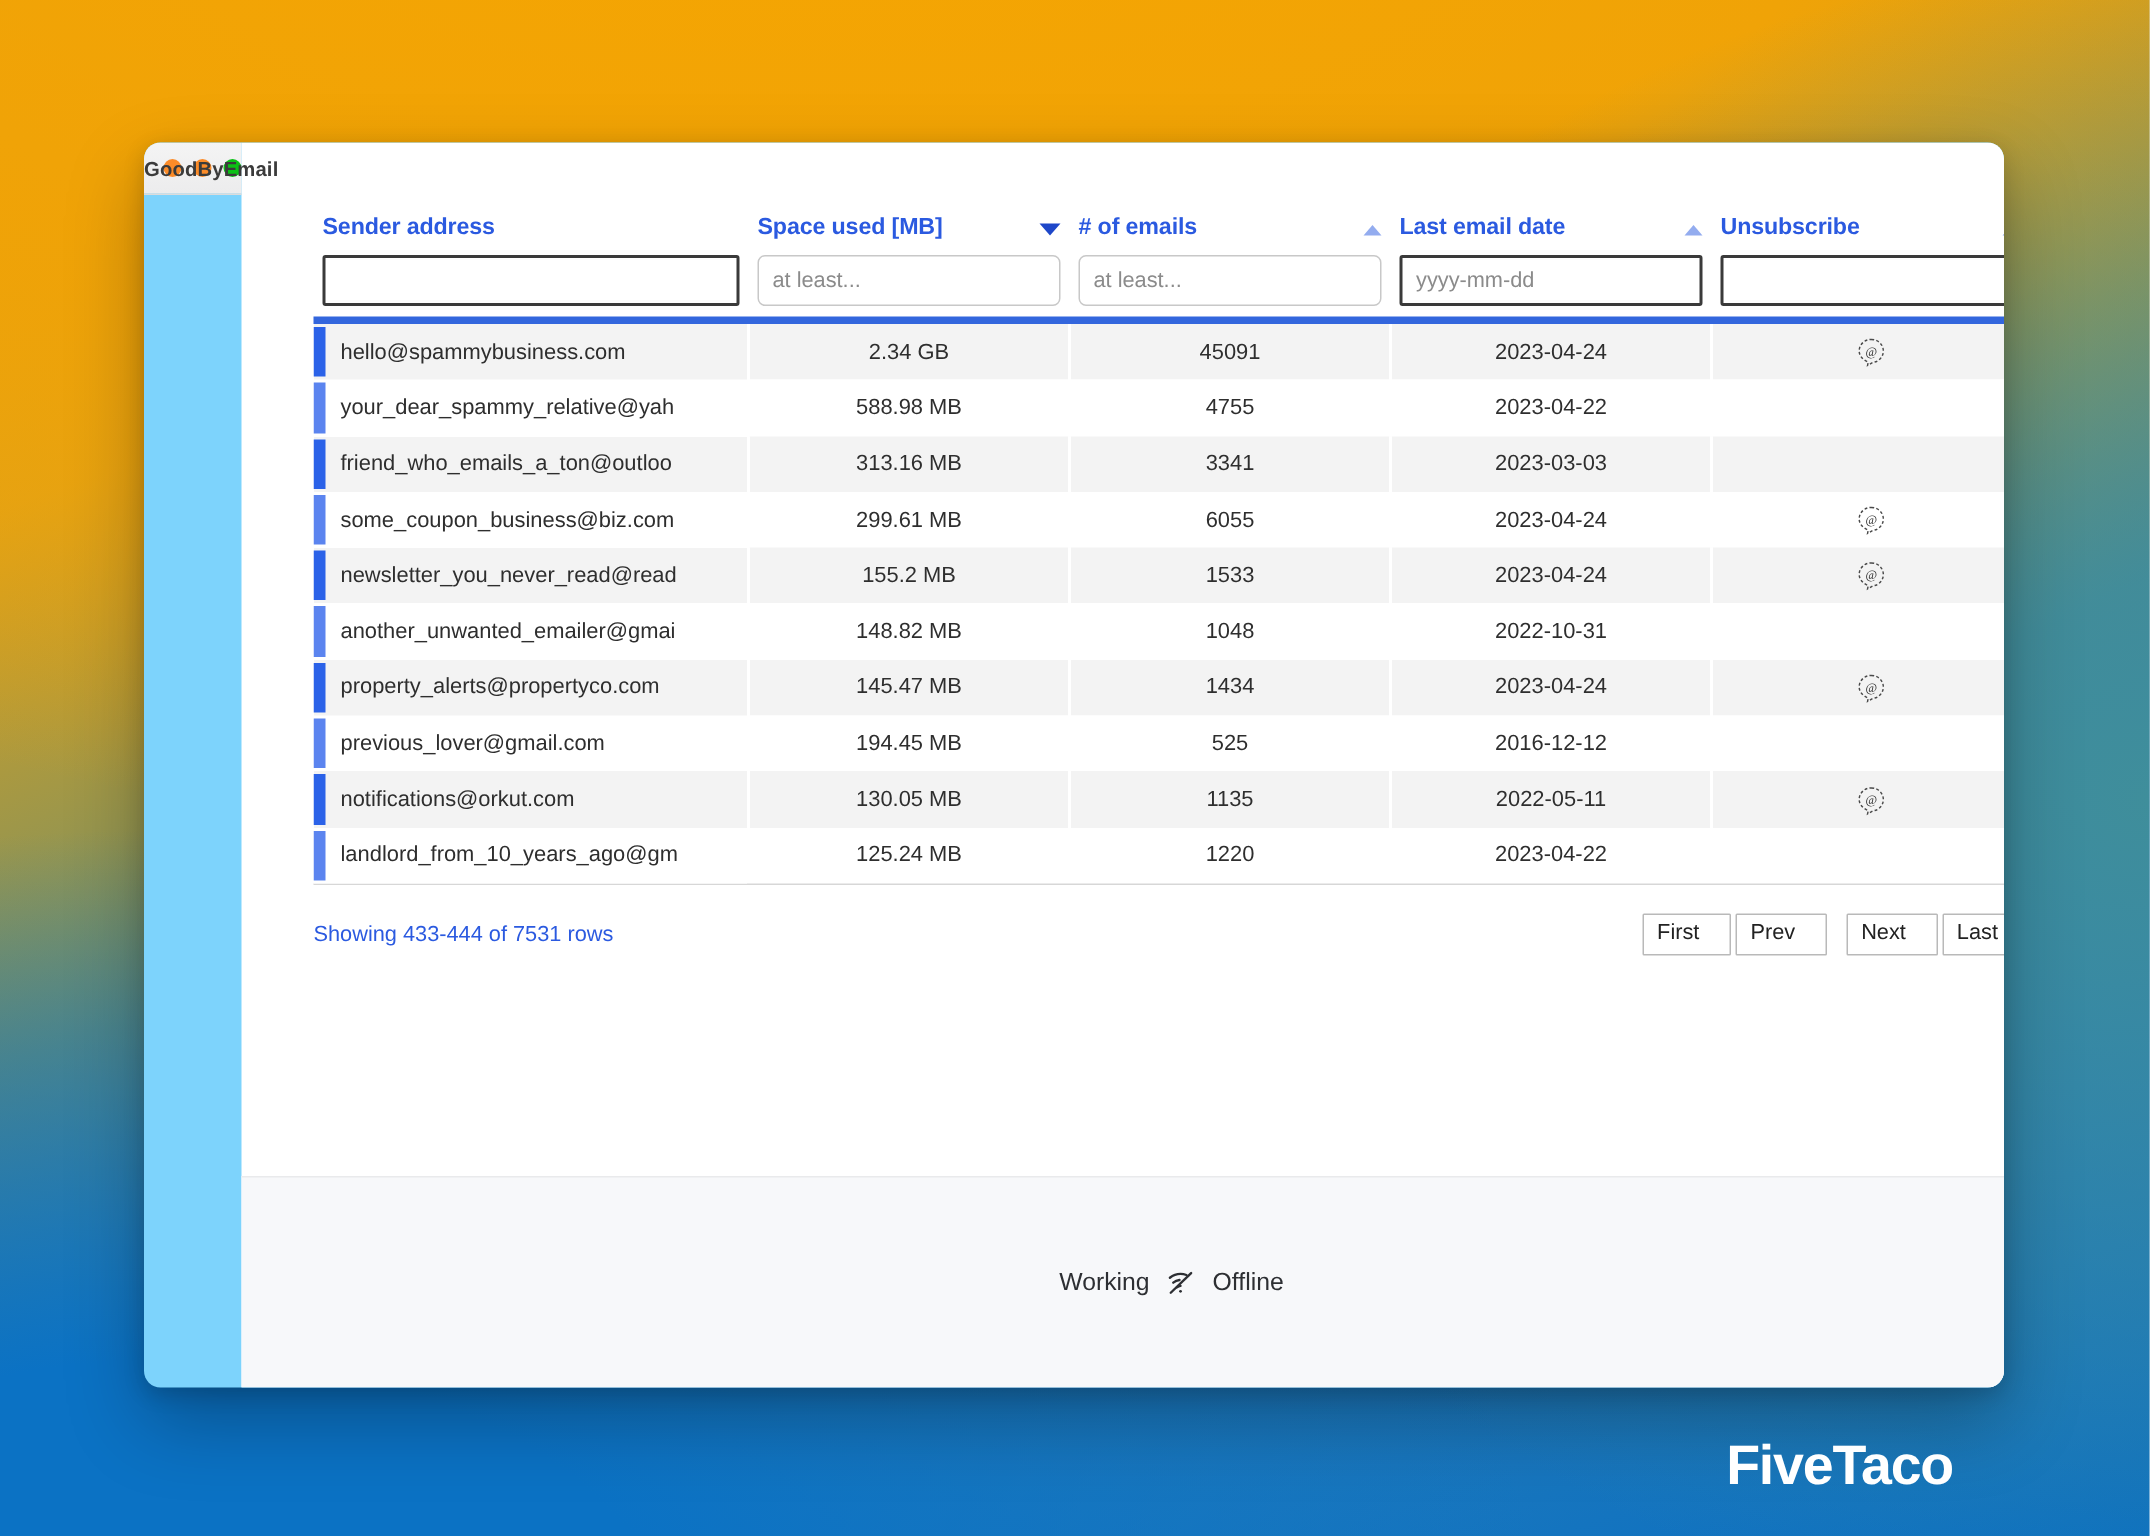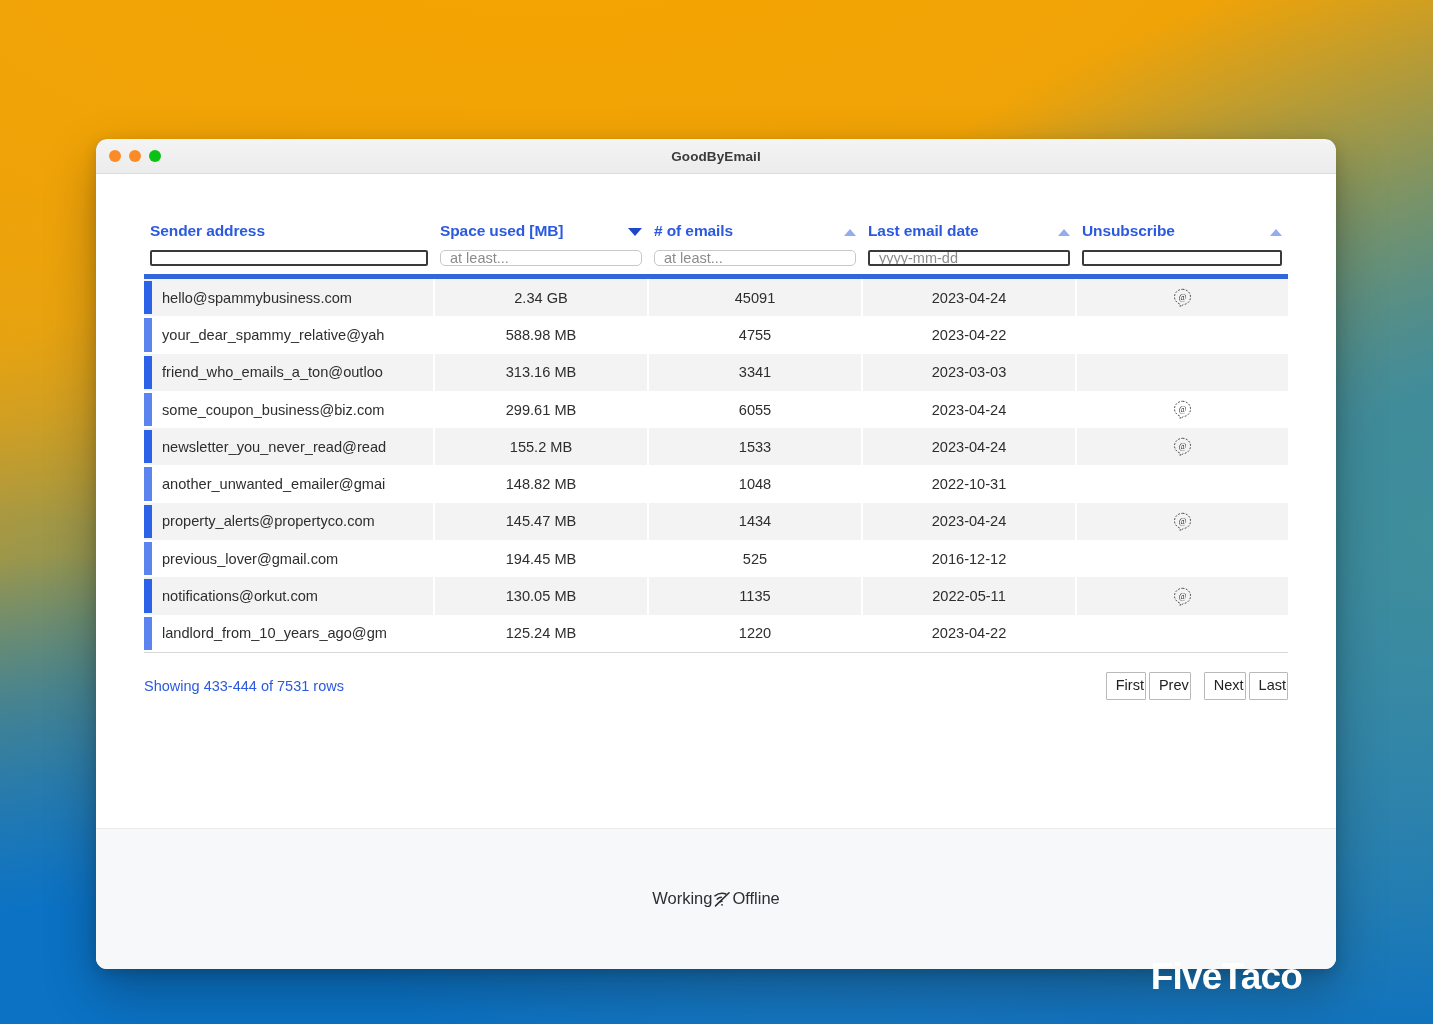--- a/index.html
+++ b/index.html
@@ -21,27 +21,25 @@
     position: relative;
   }
 
   
   .window {
     position: absolute;
     left: 96px;
     top: 95px;
     width: 1240px;
     height: 830px;
-    background: #404040;
+    background: #7dd3fc;
     border-radius: 11px;
     box-shadow: 0 22px 52px rgba(0,0,0,0.28), 0 4px 14px rgba(0,0,0,0.16);
     overflow: hidden;
     display: flex;
-    flex-direction: column;
-    margin-top: 44px;
   }
 
   .titlebar {
     height: 35px;
     flex: 0 0 35px;
     background: linear-gradient(180deg, #f4f4f4 0%, #ececed 100%);
     border-bottom: 1px solid #dcdcdc;
     display: flex;
     align-items: center;
     position: relative;
@@ -127,21 +125,21 @@
     border-left: 7px solid transparent;
     border-right: 7px solid transparent;
     border-top: 8px solid #1e47c9;
   }
   .sort-arrow.none { border: none; }
 
   .filter-cell { padding: 0 6px; }
 
   input.filter {
     width: 100%;
-    height: 16px;
+    height: 34px;
     font-family: "Liberation Sans", sans-serif;
     font-size: 14.5px;
     color: #222;
     padding: 0 9px;
     outline: none;
     background: #ffffff;
   }
   input.filter.dark {
     border: 2px solid #3a3a3a;
     border-radius: 2px;
@@ -216,42 +214,43 @@
     color: #2b5ae0;
   }
   .pager-btns { display: flex; align-items: center; }
   .pgbtn {
     font-family: "Liberation Sans", sans-serif;
     font-size: 14.5px;
     color: #222;
     background: #ffffff;
     border: 1px solid #b9b9b9;
     border-radius: 1px;
-    padding: 4px 1px 5px 9px;
+    padding: 4px 20px 5px 9px;
     margin-left: 3px;
     cursor: pointer;
     line-height: 1.15;
   }
   .pgbtn.gap { margin-left: 13px; }
 
   
   .footer {
     margin-top: auto;
     background: #f7f8fa;
     border-top: 1px solid #e9eaec;
     height: 141px;
     display: flex;
     flex-direction: column;
     align-items: center;
     justify-content: center;
     gap: 18px;
   }
   .status-line {
     display: flex;
-    align-items: flex-start;
+    align-items: center;
+    gap: 11px;
     font-size: 16.5px;
     color: #2d2f33;
   }
   .wifi-off-icon {
     width: 20px; height: 20px;
     display: inline-block;
   }
   .footer-note {
     font-size: 14.2px;
     color: #3a3c40;

